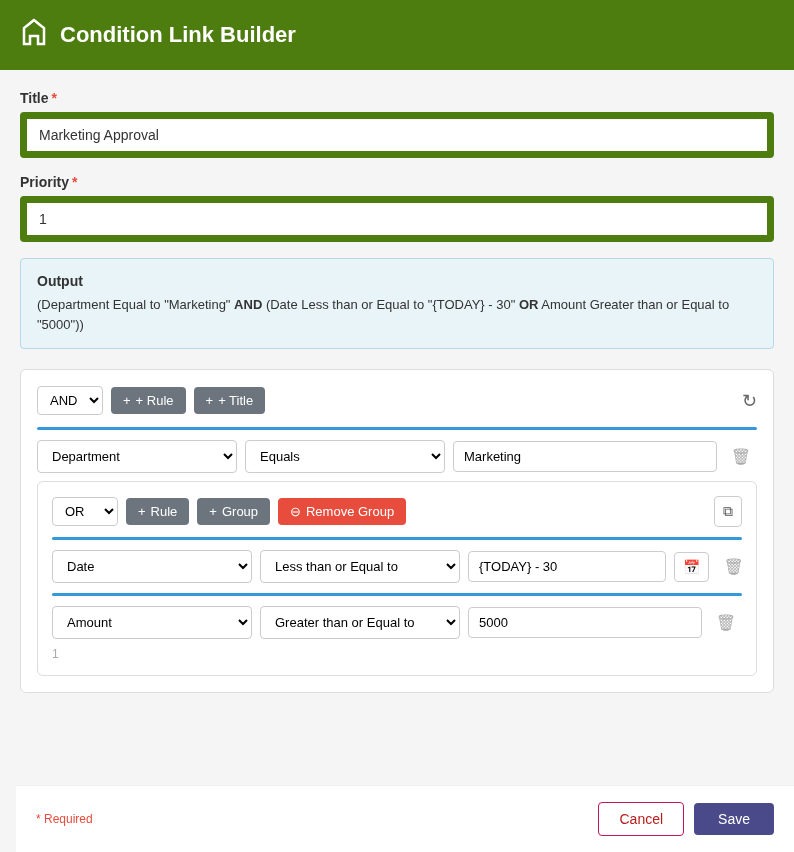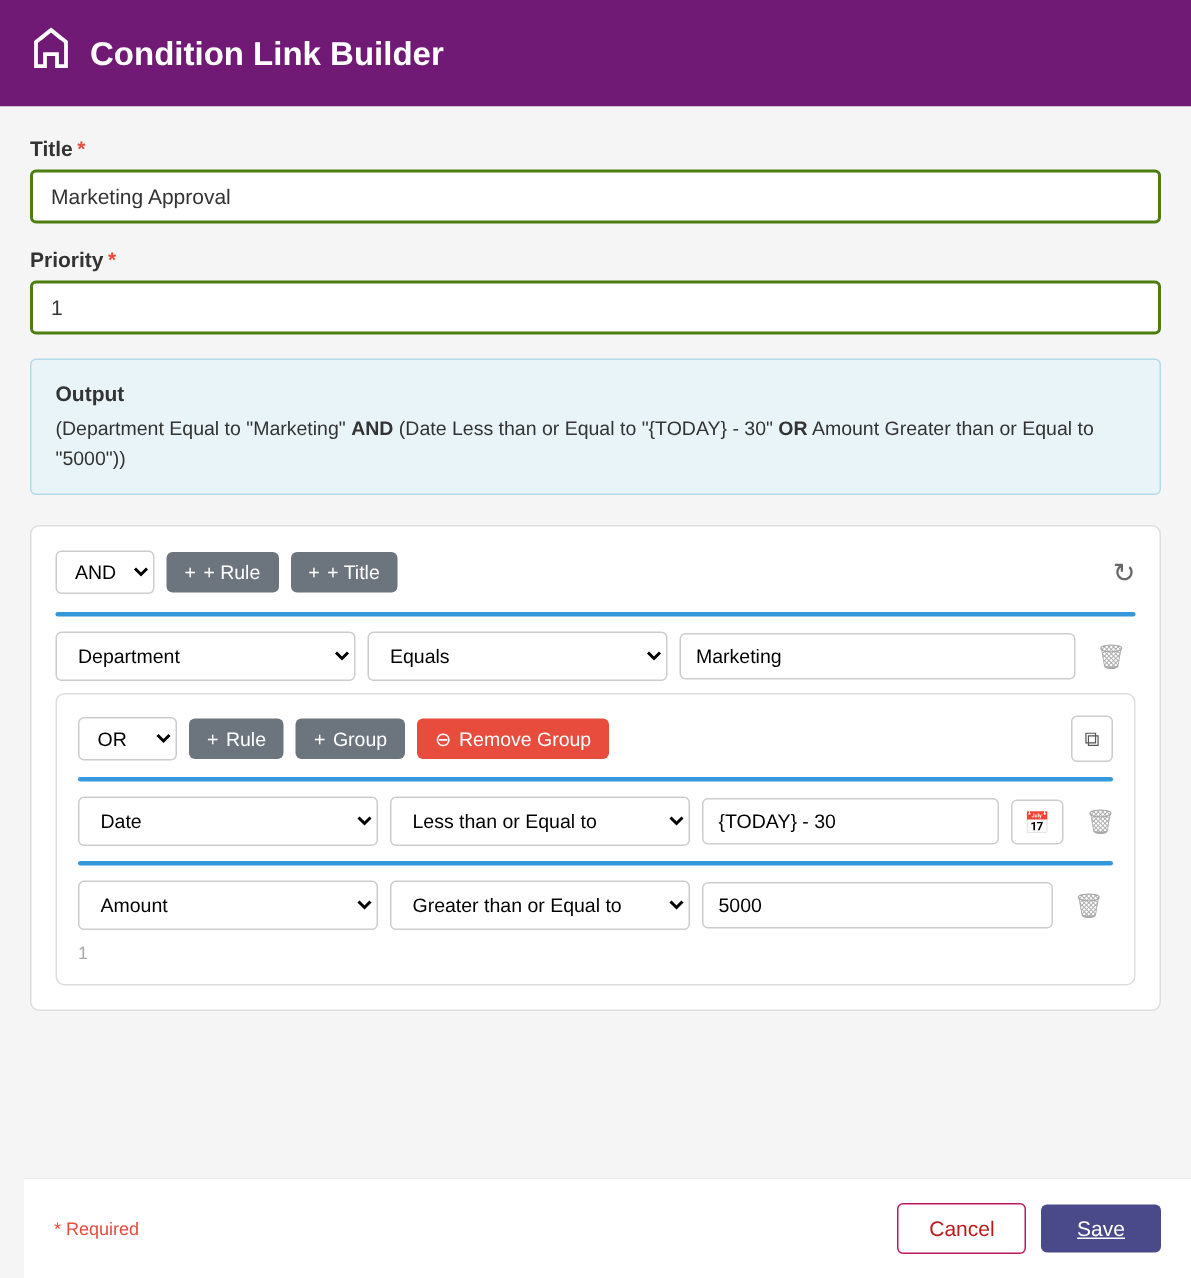--- a/index.html
+++ b/index.html
@@ -1,20 +1,20 @@
 <!DOCTYPE html>
 <html><head>
   <meta charset="utf-8">
   <style>
     * { box-sizing: border-box; margin: 0; padding: 0; }
     body { font-family: -apple-system, BlinkMacSystemFont, 'Segoe UI', sans-serif; background: #f5f5f5; width: 794px; min-height: 852px; position: relative; }
 
     
     .header {
-      background: #701a75;
+      background: #4d7c0f;
       padding: 18px 20px;
       display: flex;
       align-items: center;
       gap: 12px;
     }
     .header-icon { color: white; font-size: 24px; }
     .header-title { color: white; font-size: 22px; font-weight: 600; }
 
     
     .content { padding: 20px; background: #f5f5f5; }
@@ -24,21 +24,21 @@
     .field-label {
       font-size: 14px;
       font-weight: 600;
       margin-bottom: 6px;
       color: #333;
     }
     .required-star { color: #e74c3c; margin-left: 3px; }
     .field-input {
       width: 100%;
       padding: 8px 12px;
-      border: 2px solid #4d7c0f;
+      border: 7px solid #4d7c0f;
       border-radius: 4px;
       font-size: 14px;
       color: #333;
       background: white;
     }
 
     
     .output-box {
       background: #e8f4f8;
       border: 1px solid #b3d9ea;
@@ -206,21 +206,20 @@
     }
     .btn-save {
       padding: 8px 24px;
       border: none;
       border-radius: 4px;
       background: #4a4a8a;
       color: white;
       font-size: 14px;
       cursor: pointer;
       font-weight: 500;
-      text-decoration: underline;
     }
     .sub-group-number { color: #aaa; font-size: 12px; margin-top: 8px; }
   </style>
 </head>
 <body>
 
 <div class="header">
   <span class="header-icon">
     <svg width="28" height="28" viewBox="0 0 28 28" fill="white">
       <path d="M14 2 L4 10 L4 26 L10 26 L10 18 L18 18 L18 26 L24 26 L24 10 Z" fill="none" stroke="white" stroke-width="2.5"></path>

